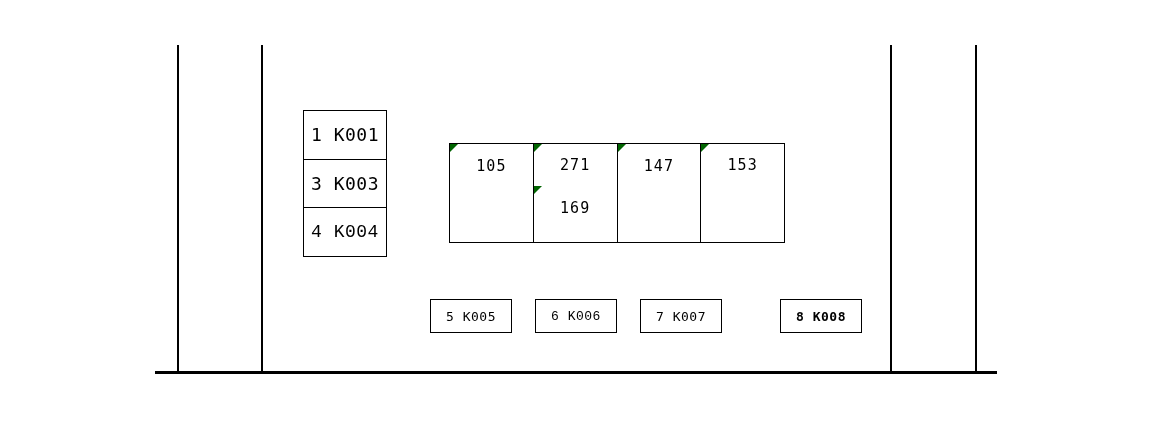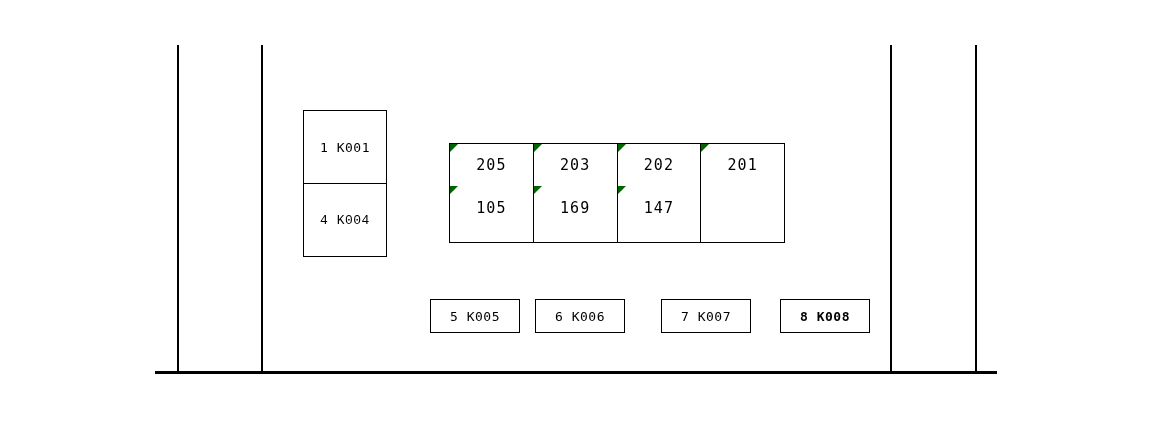--- a/index.html
+++ b/index.html
@@ -61,21 +61,21 @@
     display: flex;
     flex-direction: column;
   }
   #k-stack .k-row {
     flex: 1 1 0;
     box-sizing: border-box;
     border-bottom: 1px solid #000000;
     display: flex;
     align-items: center;
     justify-content: center;
-    font-size: 13px;
+    font-size: 18px;
     letter-spacing: 0.5px;
     color: #000000;
     white-space: nowrap;
   }
   #k-stack .k-row:last-child {
     border-bottom: none;
     font-family: Liberation Mono, monospace;
   }
 
   
@@ -125,21 +125,21 @@
     width: 0;
     height: 0;
     border-left: 8px solid #006400;
     border-bottom: 8px solid transparent;
   }
 
   
   .k-bottom {
     position: absolute;
     top: 299px;
-    width: 90px;
+    width: 82px;
     height: 34px;
   }
 </style>
 </head>
 <body>
 
 <div id="canvas">
 
   <div id="walls">
       <div class="wall-v" style="left: 177px; top: 45px; height: 328px;"></div>
@@ -147,71 +147,66 @@
       <div class="wall-v" style="left: 890px; top: 45px; height: 328px;"></div>
       <div class="wall-v" style="left: 975px; top: 45px; height: 328px;"></div>
       <div class="wall-h" style="left: 155px; top: 371px; width: 842px;"></div>
     </div>
 
   <div id="k-stack">
       <div class="k-row">
         <span>1  K001</span>
       </div>
       <div class="k-row">
+        <span>3  K003</span>
+      </div>
+      <div class="k-row">
         <span>4  K004</span>
       </div>
     </div>
 
   <div id="room-grid">
       <div class="room-col">
+        <div class="room-cell lower">
+          <span class="corner-flag"></span>
+          <span class="num">105</span>
+        </div>
+      </div>
+      <div class="room-col">
         <div class="room-cell upper">
           <span class="corner-flag"></span>
-          <span class="num">205</span>
+          <span class="num">271</span>
         </div>
         <div class="room-cell lower">
           <span class="corner-flag"></span>
-          <span class="num">105</span>
+          <span class="num">169</span>
+        </div>
+      </div>
+      <div class="room-col">
+        <div class="room-cell lower">
+          <span class="corner-flag"></span>
+          <span class="num">147</span>
         </div>
       </div>
       <div class="room-col">
         <div class="room-cell upper">
           <span class="corner-flag"></span>
-          <span class="num">203</span>
-        </div>
-        <div class="room-cell lower">
-          <span class="corner-flag"></span>
-          <span class="num">169</span>
-        </div>
-      </div>
-      <div class="room-col">
-        <div class="room-cell upper">
-          <span class="corner-flag"></span>
-          <span class="num">202</span>
-        </div>
-        <div class="room-cell lower">
-          <span class="corner-flag"></span>
-          <span class="num">147</span>
-        </div>
-      </div>
-      <div class="room-col">
-        <div class="room-cell upper">
-          <span class="corner-flag"></span>
-          <span class="num">201</span>
+          <span class="num">153</span>
         </div>
       </div>
     </div>
 
   <div id="k-bottom-row">
       <div class="box k-bottom" style="left: 430px;">
         <span>5  K005</span>
       </div>
-      <div class="box k-bottom" style="left: 535px;">
+      <div class="box k-bottom" style="left: 535px; font-family: Liberation Mono, monospace;">
         <span>6  K006</span>
       </div>
-      <div class="box k-bottom" style="left: 640px; margin-left: 21px;">
+      <div class="box k-bottom" style="left: 640px;">
         <span>7  K007</span>
       </div>
       <div class="box k-bottom" style="left: 780px; font-weight: bold;">
         <span>8  K008</span>
       </div>
     </div>
 
 </div>
 
 </body></html>

